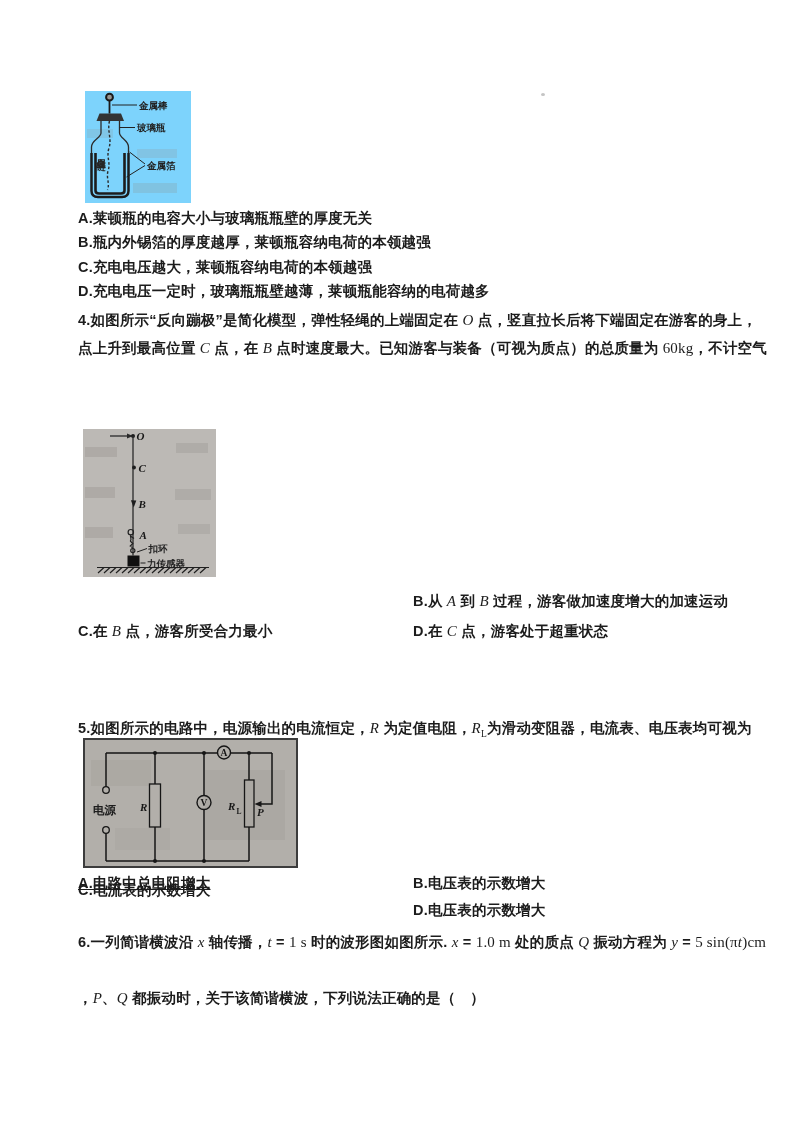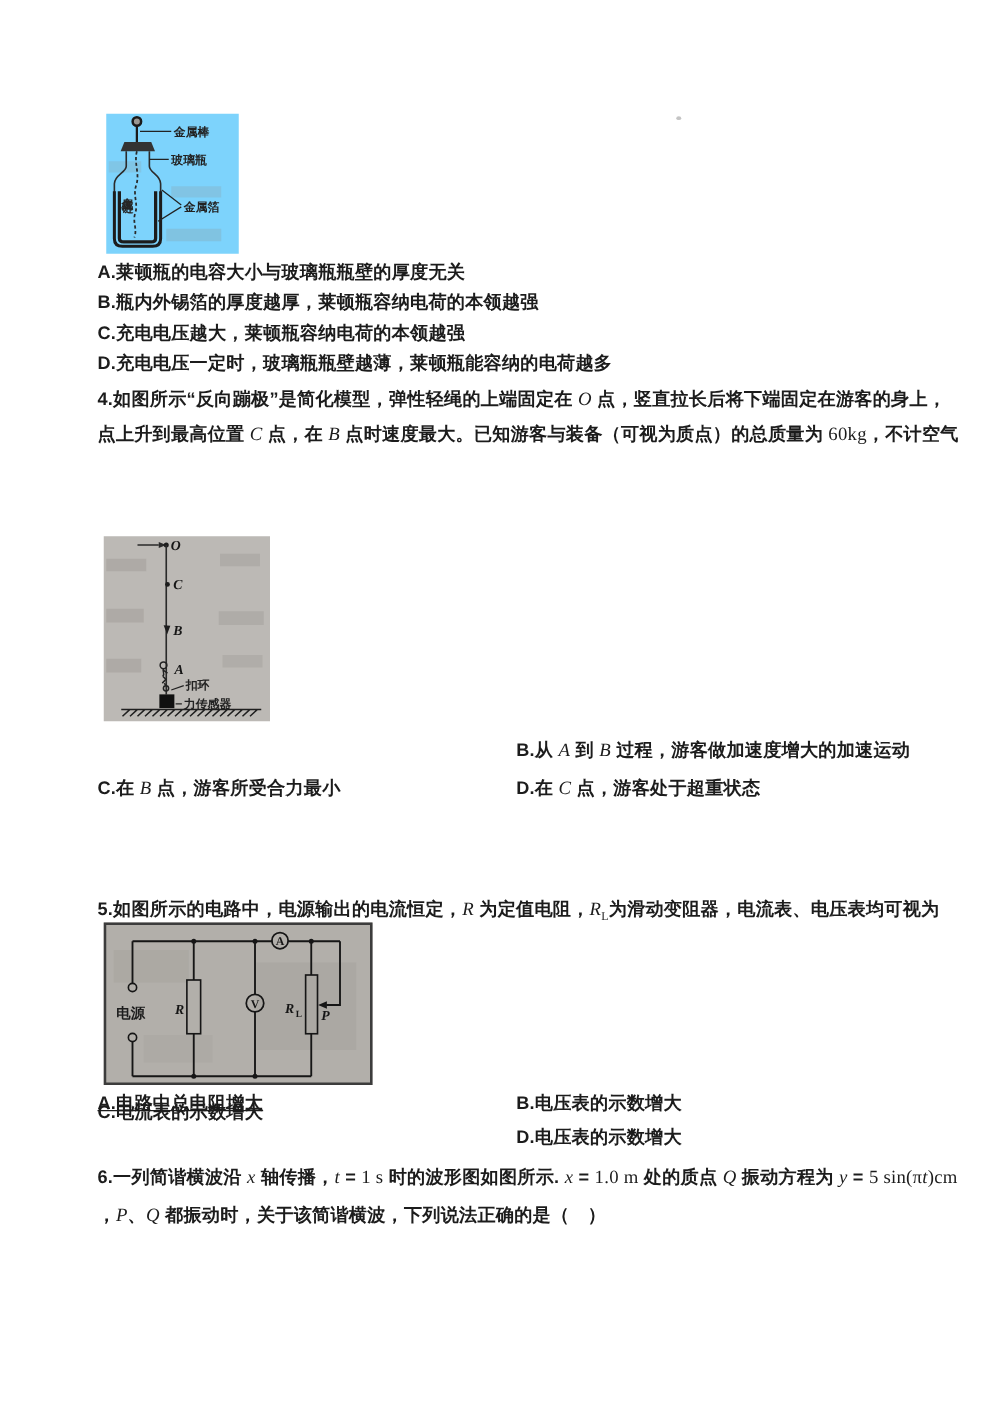--- a/index.html
+++ b/index.html
@@ -166,15 +166,15 @@
       <text class="var-label" x="172" y="76">P</text>
     </svg>
   </div>
 
   <div class="line" style="left:78px; top:875px;text-decoration:underline;">A.电路中总电阻增大</div>
   <div class="line" style="left:413px; top:875px;">B.电压表的示数增大</div>
   <div class="line" style="left:78px; top:882px;">C.电流表的示数增大</div>
   <div class="line" style="left:413px; top:902px;">D.电压表的示数增大</div>
 
   <div class="line" style="left:78px; top:934px;"><span>6.一列简谐横波沿 </span><span class="m">x</span><span> 轴传播，</span><span class="m">t</span><span> = </span><span class="n">1 s</span><span> 时的波形图如图所示. </span><span class="m">x</span><span> = </span><span class="n">1.0 m</span><span> 处的质点 </span><span class="m">Q</span><span> 振动方程为 </span><span class="m">y</span><span> = </span><span class="n">5 sin(π</span><span class="m">t</span><span class="n">)cm</span></div>
-  <div class="line" style="left:78px; top:965px;"><span>，</span><span class="m">P</span><span>、</span><span class="m">Q</span><span> 都振动时，关于该简谐横波，下列说法正确的是（　）</span></div>
+  <div class="line" style="left:78px; top:990px;"><span>，</span><span class="m">P</span><span>、</span><span class="m">Q</span><span> 都振动时，关于该简谐横波，下列说法正确的是（　）</span></div>
 
 </div>
 
 </body></html>

